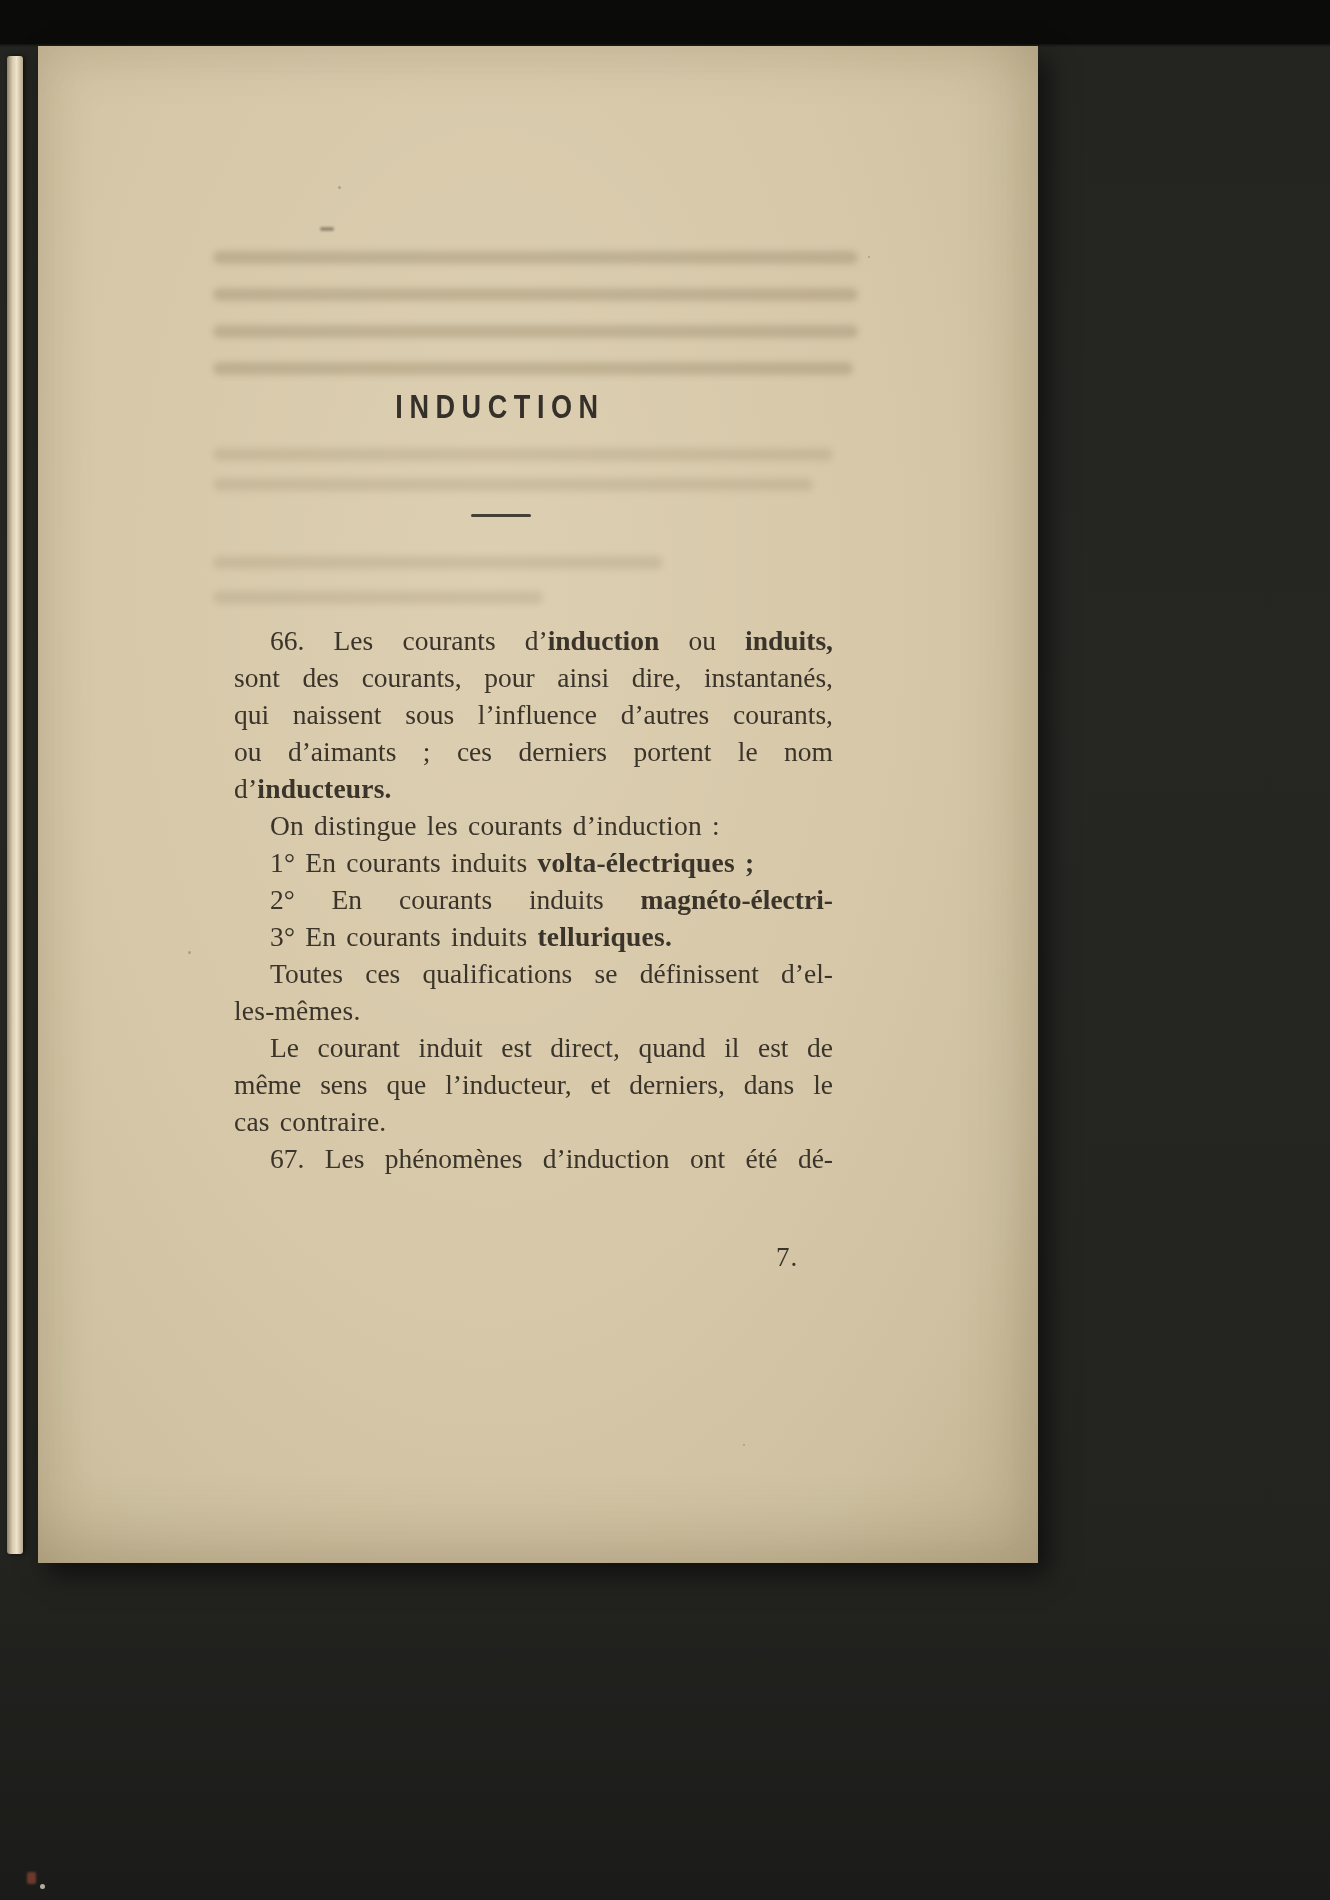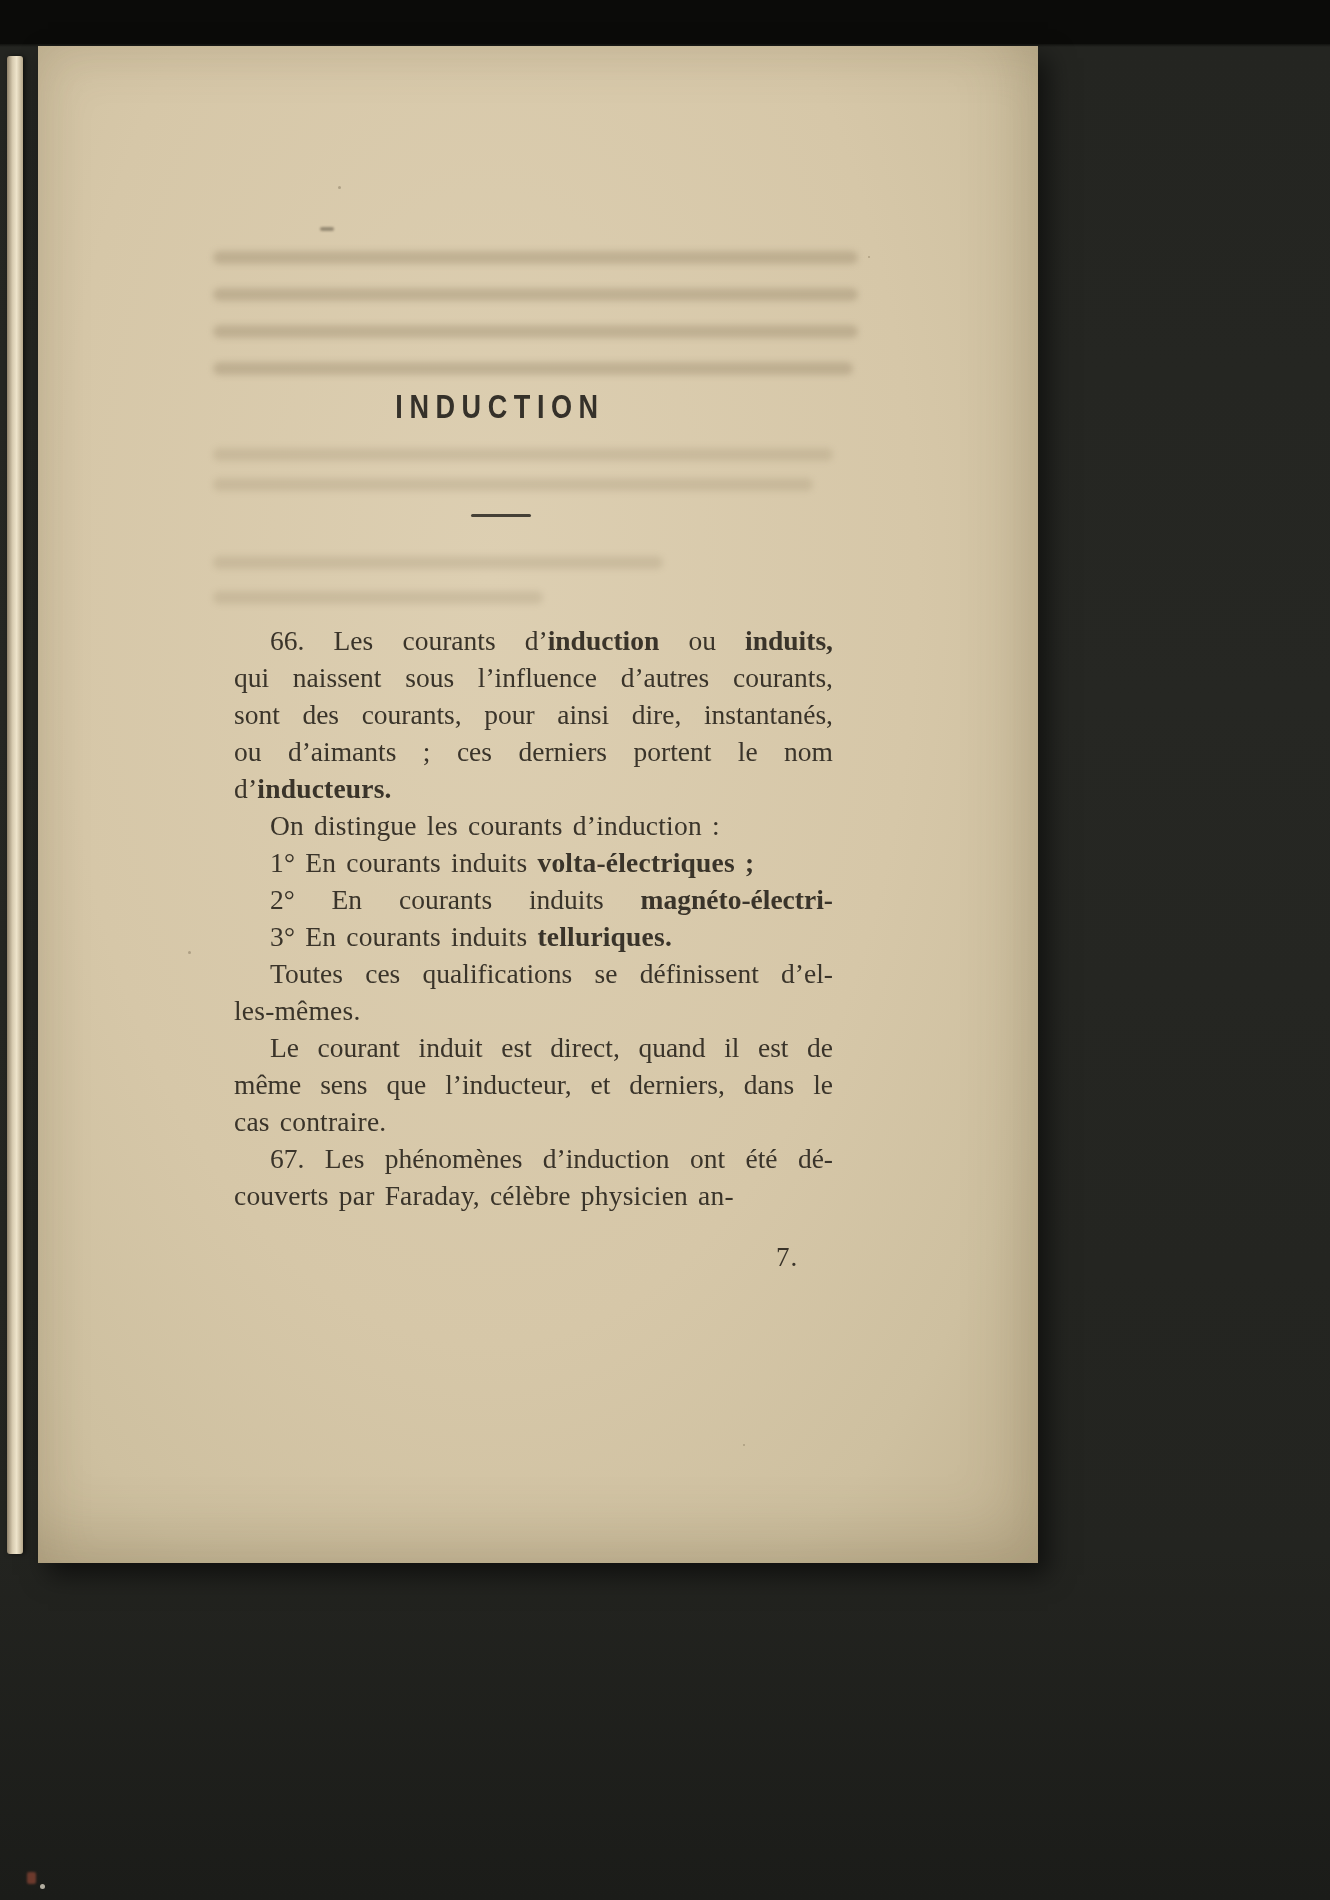--- a/index.html
+++ b/index.html
@@ -98,35 +98,34 @@
       <i class="bl faint" style="top:432px;width:600px"></i>
       <i class="bl faint" style="top:510px;width:450px"></i>
       <i class="bl faint" style="top:545px;width:330px"></i>
     </div>
 
     <h1 class="title">INDUCTION</h1>
     <div class="rule"></div>
 
     <div class="body-text">
         <div class="line indent justify"><span>66. Les courants d’</span><span class="b">induction</span><span> ou </span><span class="b">induits,</span></div>
+        <div class="line justify"><span>sont des courants, pour ainsi dire, instantanés,</span></div>
         <div class="line justify"><span>qui naissent sous l’influence d’autres courants,</span></div>
-        <div class="line justify"><span>sont des courants, pour ainsi dire, instantanés,</span></div>
         <div class="line justify"><span>ou d’aimants ; ces derniers portent le nom</span></div>
         <div class="line"><span>d’</span><span class="b">inducteurs.</span></div>
         <div class="line indent"><span>On distingue les courants d’induction :</span></div>
         <div class="line indent"><span>1° En courants induits </span><span class="b">volta-électriques ;</span></div>
         <div class="line indent justify"><span>2° En courants induits </span><span class="b">magnéto-électri-</span></div>
         <div class="line indent"><span>3° En courants induits </span><span class="b">telluriques.</span></div>
         <div class="line indent justify"><span>Toutes ces qualifications se définissent d’el-</span></div>
         <div class="line"><span>les-mêmes.</span></div>
         <div class="line indent justify"><span>Le courant induit est </span><span class="i">direct</span><span>, quand il est de</span></div>
         <div class="line justify"><span class="i">même sens</span><span> que l’</span><span class="i">inducteur</span><span>, et </span><span class="i">derniers</span><span>, dans le</span></div>
         <div class="line"><span class="i">cas contraire.</span></div>
         <div class="line indent justify"><span>67. Les phénomènes d’induction ont été dé-</span></div>
-        <div class="line"><span>couverts par Faraday, célèbre physicien an-</span></div>
       </div>
 
     <div class="page-number">7.</div>
 
     <span class="speck" style="left:300px;top:140px;width:3px;height:3px"></span>
     <span class="speck" style="left:830px;top:210px;width:2px;height:2px"></span>
     <span class="speck" style="left:150px;top:905px;width:3px;height:3px"></span>
     <span class="speck" style="left:705px;top:1398px;width:2px;height:2px"></span>
   </div>
 </div>

